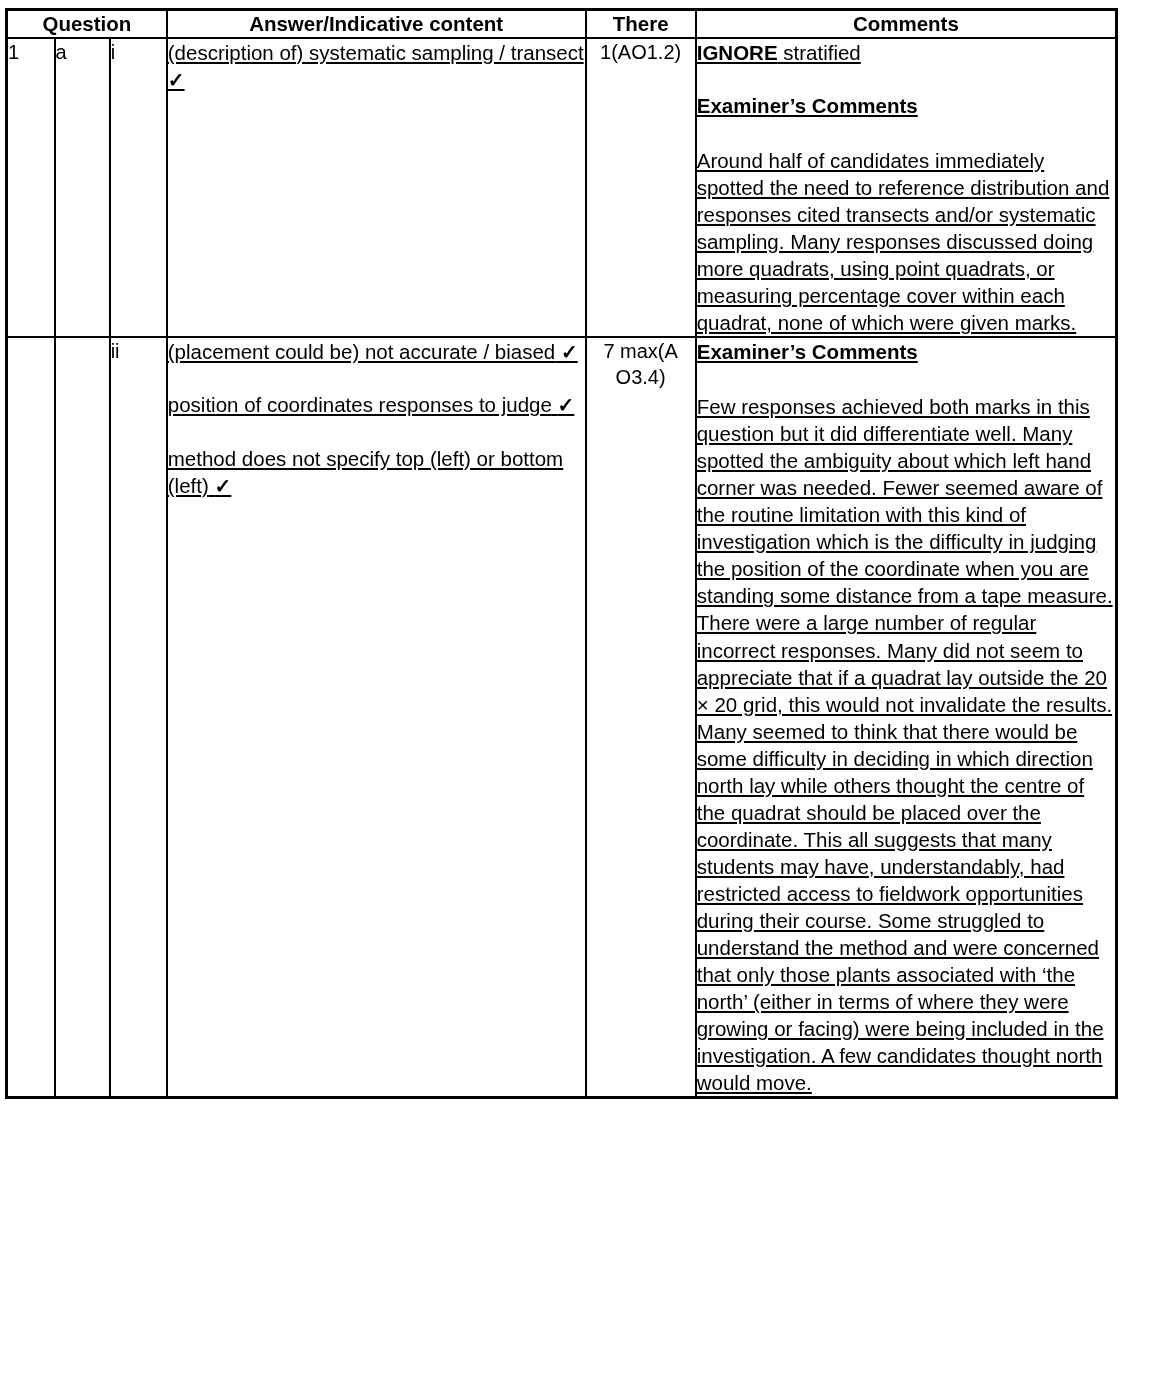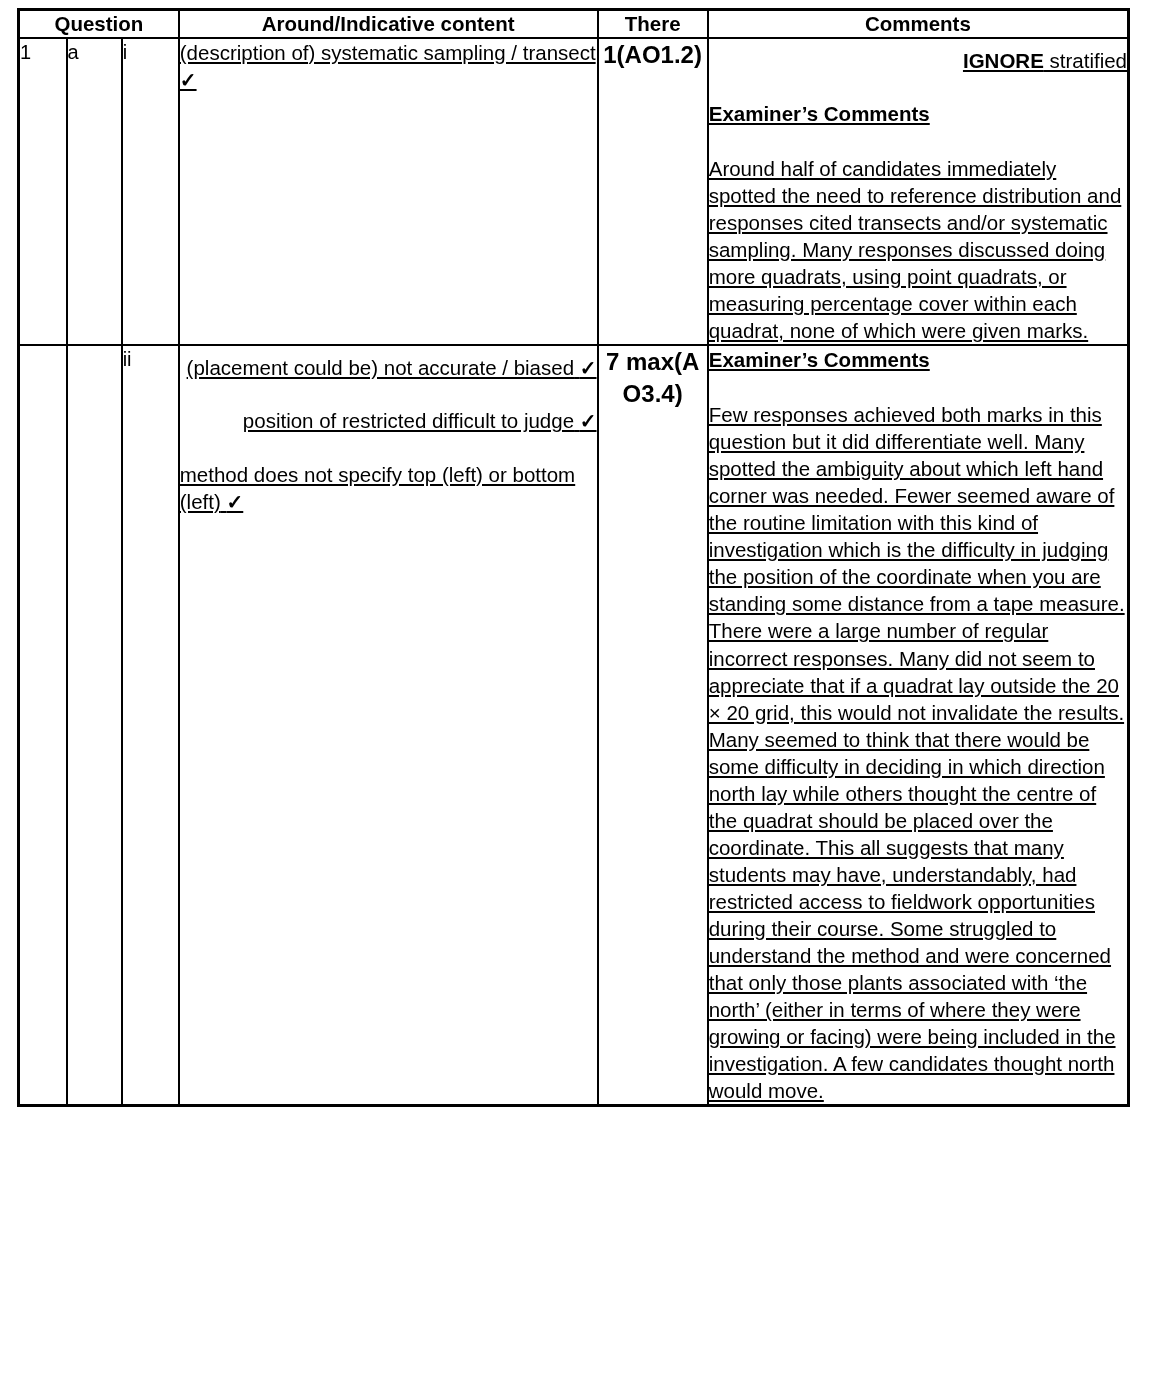--- a/index.html
+++ b/index.html
@@ -15,21 +15,21 @@
     overflow: hidden;
   }
   .page {
     position: relative;
     width: 1154px;
     height: 1384px;
     box-sizing: border-box;
   }
   table.markscheme {
     position: absolute;
-    left: 17px;
+    left: 5px;
     top: 8px;
     width: 1113px;
     border-collapse: collapse;
     table-layout: fixed;
     background: #ffffff;
     padding-left: 48px;
   }
   table.markscheme td,
   table.markscheme th {
     border: 2px solid #000000;
@@ -56,46 +56,44 @@
     padding: 14px 0 0 9px;
     text-align: left;
   }
   td.answer {
     font-size: 20.5px;
     line-height: 1.32;
     padding: 14px 12px 10px 14px;
     text-align: left;
   }
   td.marks {
-    font-size: 24px;
+    font-size: 20px;
     line-height: 1.32;
     padding: 14px 6px 10px 6px;
     text-align: center;
-    font-weight: bold;
   }
   td.guidance {
     font-size: 20.5px;
     line-height: 1.32;
     padding: 14px 14px 10px 14px;
     text-align: left;
   }
   .col-qnum  { width: 48px; }
   .col-qpart { width: 55px; }
   .col-qsub  { width: 57px; }
   .col-ans   { width: 418px; }
   .col-marks { width: 110px; }
   .col-guid  { width: 420px; }
 
   p.block {
     margin: 0 0 0 0;
     text-decoration: underline;
   }
   p.spacer-after {
-    margin: 8px 0 26px 0;
-    text-align: right;
+    margin: 0 0 26px 0;
   }
   .kw {
     font-weight: bold;
   }
   .ec-heading {
     font-weight: bold;
     text-decoration: underline;
     margin: 0 2px 28px 0;
     display: block;
   }
@@ -118,21 +116,21 @@
       <col class="col-qpart">
       <col class="col-qsub">
       <col class="col-ans">
       <col class="col-marks">
       <col class="col-guid">
     </colgroup>
 
     <thead>
       <tr>
         <th class="hdr" colspan="3">Question</th>
-        <th class="hdr">Around/Indicative content</th>
+        <th class="hdr">Answer/Indicative content</th>
         <th class="hdr">There</th>
         <th class="hdr">Comments</th>
       </tr>
     </thead>
 
     <tbody>
 
       <tr>
         <td class="qnum">1</td>
         <td class="qpart">a</td>
@@ -154,21 +152,21 @@
       </tr>
 
       <tr>
         <td class="qnum"></td>
         <td class="qpart"></td>
         <td class="qsub">ii</td>
 
         <td class="answer">
           <p class="block spacer-after"><span>(placement could be) not accurate / biased</span> <span class="tick">✓</span></p>
 
-          <p class="block spacer-after"><span>position of restricted difficult to judge</span> <span class="tick">✓</span></p>
+          <p class="block spacer-after"><span>position of coordinates responses to judge</span> <span class="tick">✓</span></p>
 
           <p class="block"><span>method does not specify top (left) or bottom (left)</span> <span class="tick">✓</span></p>
         </td>
 
         <td class="marks">
           <span class="marks-line">7 max(A</span>
           <span class="marks-line">O3.4)</span>
         </td>
 
         <td class="guidance">

